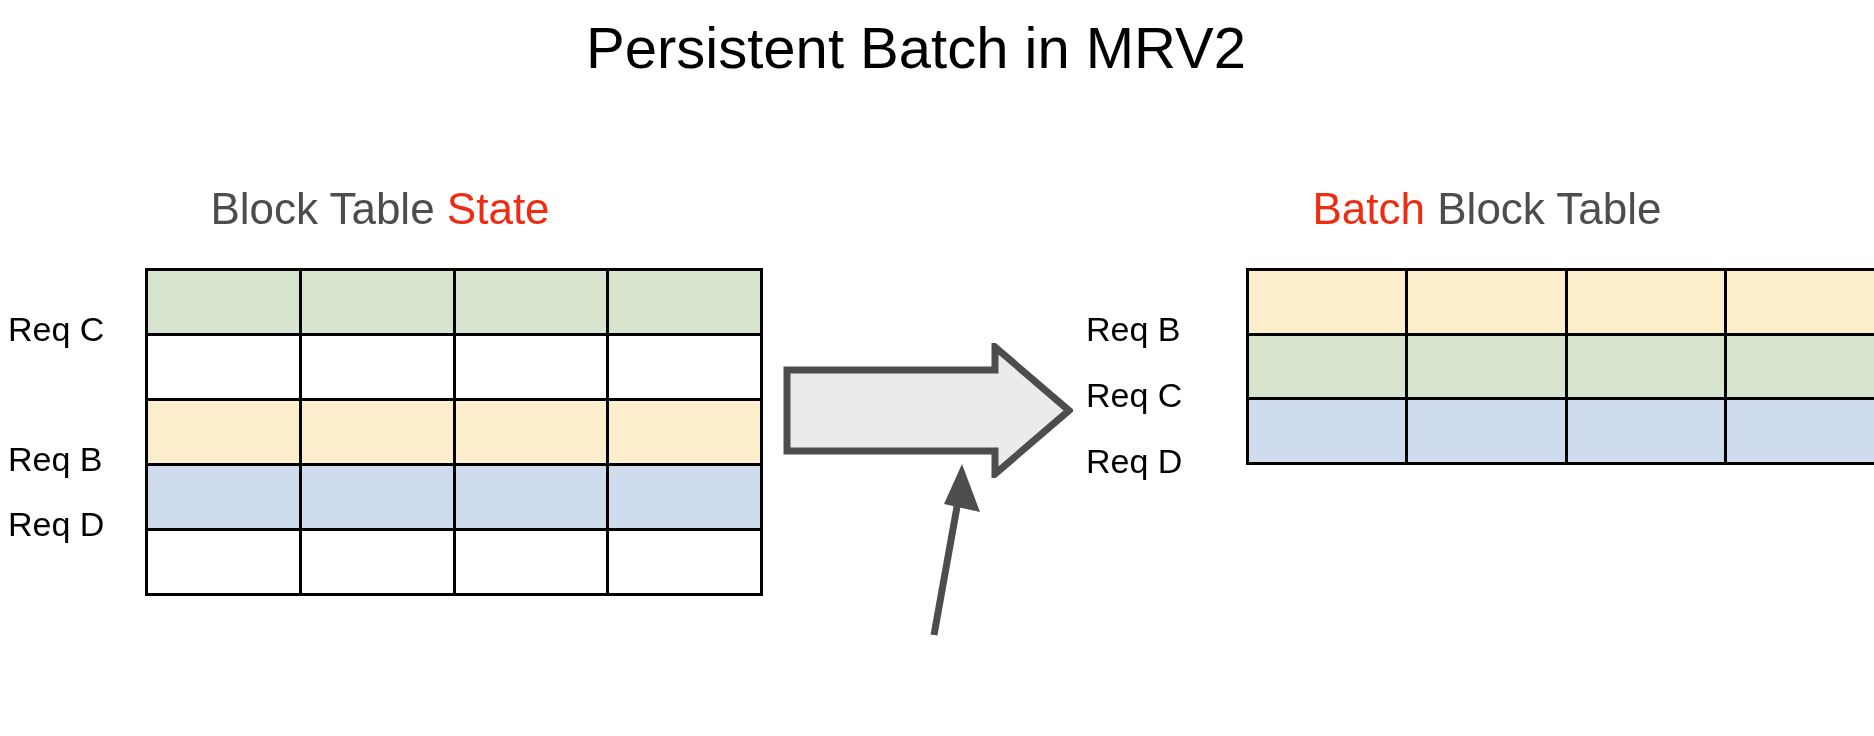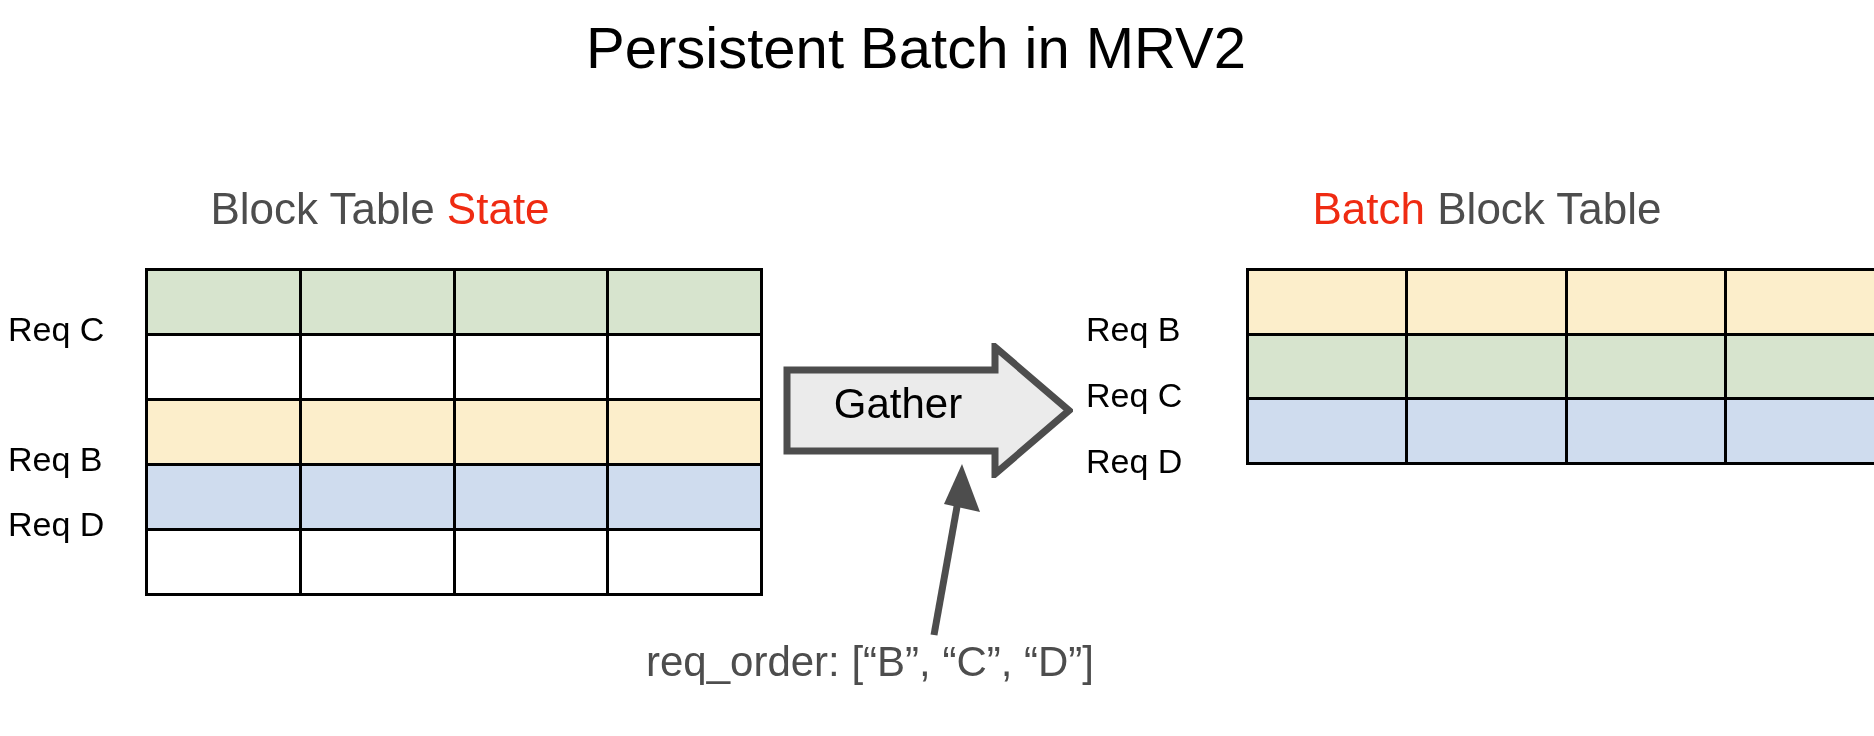--- a/index.html
+++ b/index.html
@@ -185,21 +185,20 @@
     <div class="cell empty"></div>
     <div class="cell empty"></div>
     <div class="cell empty"></div>
   </div>
 
   <div id="gather-arrow-wrap">
     <svg width="290" height="135" viewBox="0 0 290 135">
       <polygon points="4,27 212,27 212,4 286,67.5 212,131 212,108 4,108" fill="#ebebeb" stroke="#4d4d4d" stroke-width="7" stroke-linejoin="miter"></polygon>
     </svg>
   </div>
-  <div id="gather-label">Gather</div>
 
   <div class="row-label" id="label-input-b">Req B</div>
   <div class="row-label" id="label-input-c">Req C</div>
   <div class="row-label" id="label-input-d">Req D</div>
 
   <div class="grid" id="grid-input">
     <div class="cell yellow"></div>
     <div class="cell yellow"></div>
     <div class="cell yellow"></div>
     <div class="cell yellow"></div>
@@ -215,15 +214,14 @@
     <div class="cell blue"></div>
   </div>
 
   <div id="req-order-arrow">
     <svg width="120" height="190" viewBox="0 0 120 190">
       <line x1="34" y1="185" x2="60" y2="40" stroke="#4d4d4d" stroke-width="7" stroke-linecap="butt"></line>
       <polygon points="62,14 80,62 44,54" fill="#4d4d4d"></polygon>
     </svg>
   </div>
 
-  <div id="req-order-text">req_order: [“B”, “C”, “D”]</div>
 
 </div>
 
 </body></html>

